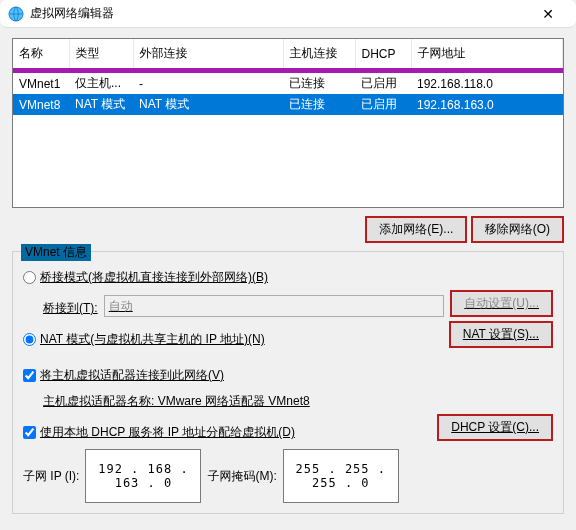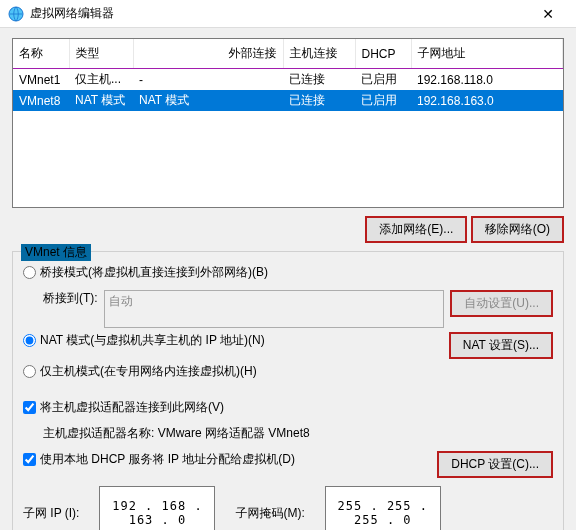--- a/index.html
+++ b/index.html
@@ -1,37 +1,37 @@
 <!DOCTYPE html>
 <html><head>
 <meta charset="utf-8">
 <style>
 * { box-sizing: border-box; margin: 0; padding: 0; font-family: "Microsoft YaHei", "Segoe UI", sans-serif; font-size: 12px; }
 body { background: #f0f0f0; width: 576px; height: 530px; overflow: hidden; }
-.titlebar { height: 28px; background: #fff; display: flex; align-items: center; padding: 0 8px; border-bottom: 1px solid #ddd; }
+.titlebar { height: 28px; background: #fff; display: flex; align-items: center; padding: 0 8px; border-bottom: 1px solid #ddd; border-radius: 7px; }
 .titlebar .icon { width: 16px; height: 16px; margin-right: 6px; }
 .titlebar .title { flex: 1; }
 .titlebar .close { width: 40px; text-align: center; font-size: 14px; cursor: pointer; }
 .content { padding: 10px 12px; }
 .table-wrap { background: #fff; border: 1px solid #7a7a7a; height: 170px; }
 table { width: 100%; border-collapse: collapse; }
-th { text-align: left; font-weight: normal; padding: 6px 6px; border-bottom: 1px solid #a21caf; border-right: 1px solid #e8e8e8; background: #fff; }
+th { text-align: left; font-weight: normal; padding: 6px 6px; border-bottom: 5px solid #a21caf; border-right: 1px solid #e8e8e8; background: #fff; }
 td { padding: 2px 6px; }
 tr.selected td { background: #0078d7; color: #fff; }
 .actions-top { text-align: right; margin: 8px 0; }
 .btn { background: #e1e1e1; border: 2px solid #b91c1c; padding: 3px 12px; cursor: pointer; min-width: 72px; }
 .fieldset { border: 1px solid #d0d0d0; padding: 8px 10px 10px; position: relative; }
 .fieldset .legend { position: absolute; top: -8px; left: 8px; background: #0369a1; padding: 0 4px; }
-.row { display: flex; align-items: flex-start; margin: 4px 0; min-height: 22px; }
+.row { display: flex; align-items: flex-end; margin: 4px 0; min-height: 22px; text-decoration: underline; }
 .row label { cursor: pointer; }
 input[type=radio], input[type=checkbox] { margin-right: 4px; vertical-align: middle; }
-.select-disabled { background: #f0f0f0; border: 1px solid #adadad; padding: 2px 4px; color: #888; flex: 1; margin: 0 6px; height: 38px; }
+.select-disabled { background: #f0f0f0; border: 1px solid #adadad; padding: 2px 4px; color: #888; flex: 1; margin: 0 6px; height: 22px; }
 .rowbtn { min-width: 88px; }
 .indent { padding-left: 20px; }
-.ip-row { display: flex; align-items: center; gap: 20px; margin-top: 8px; }
+.ip-row { display: flex; align-items: center; gap: 6px; margin-top: 8px; }
 .ipbox { border: 1px solid #7a7a7a; background: #fff; padding: 12px 4px; width: 116px; font-family: monospace; text-align: center; letter-spacing: 1px; }
 .footer { display: flex; gap: 6px; padding: 10px 12px; align-items: center; }
 .footer .spacer { flex: 1; }
 </style>
 </head>
 <body>
 
 <div class="titlebar">
   <span class="icon">
     <svg viewBox="0 0 16 16">
@@ -43,21 +43,21 @@
   <span class="close">✕</span>
 </div>
 
 <div class="content">
   <div class="table-wrap">
     <table>
       <thead>
           <tr id="thead-row">
             <th style="width: 56px;">名称</th>
             <th style="width: 64px;">类型</th>
-            <th style="width: 150px; text-align: right;">外部连接</th>
+            <th style="width: 150px;">外部连接</th>
             <th style="width: 72px;">主机连接</th>
             <th style="width: 56px;">DHCP</th>
             <th style="width: auto;">子网地址</th>
           </tr>
         </thead>
       <tbody id="tbody">
           <tr>
             <td>VMnet1</td>
             <td>仅主机...</td>
             <td>-</td>
@@ -92,23 +92,20 @@
       <span>桥接到(T):</span>
       <div class="select-disabled">自动</div>
       <button class="btn rowbtn" disabled="" style="color:#888">自动设置(U)...</button>
     </div>
 
     <div class="row">
       <label style="flex:1"><input type="radio" name="mode" checked="" style=""><span>NAT 模式(与虚拟机共享主机的 IP 地址)(N)</span></label>
       <button class="btn rowbtn">NAT 设置(S)...</button>
     </div>
 
-    <div class="row">
-      <label><input type="radio" name="mode" style=""><span>仅主机模式(在专用网络内连接虚拟机)(H)</span></label>
-    </div>
 
     <div style="height:6px"></div>
 
     <div class="row">
       <label><input type="checkbox" checked="" style=""><span>将主机虚拟适配器连接到此网络(V)</span></label>
     </div>
     <div class="row indent">
       <span>主机虚拟适配器名称: VMware 网络适配器 VMnet8</span>
     </div>
 

